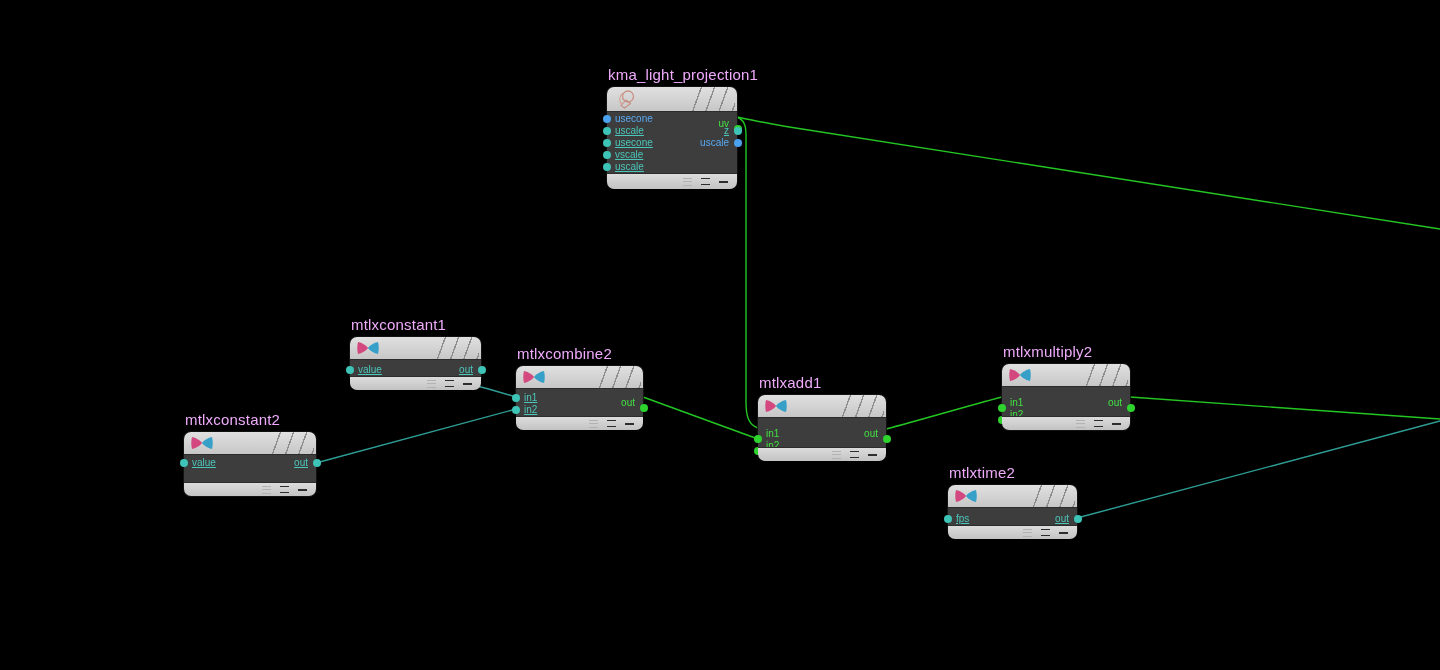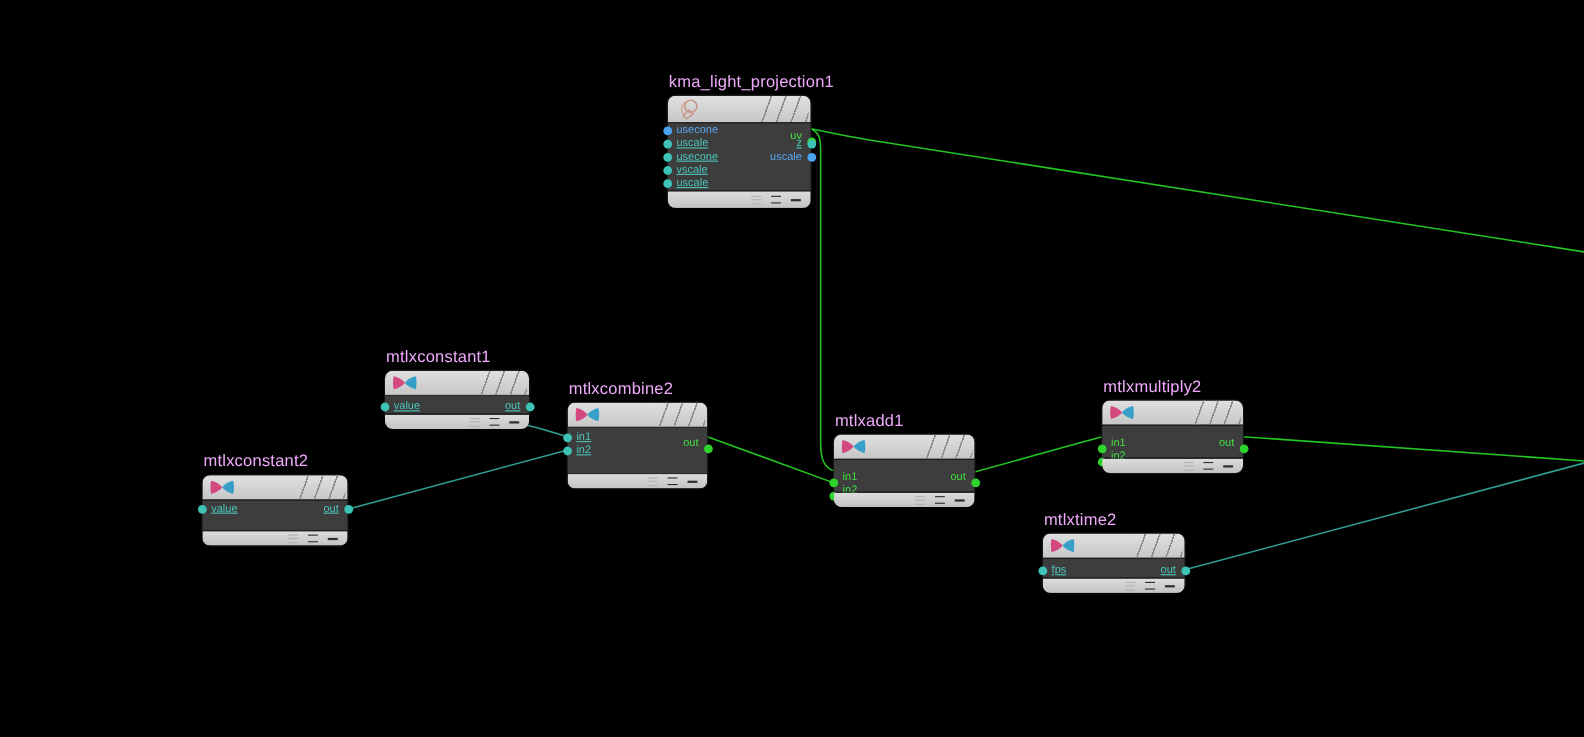--- a/index.html
+++ b/index.html
@@ -79,21 +79,21 @@
     display:flex;align-items:center;gap:9px;
   }
   .gl3{width:9px;height:6px;border-top:1.2px solid #b2b2b2;border-bottom:1.2px solid #b2b2b2;
        background:linear-gradient(#b2b2b2,#b2b2b2) center/100% 1.2px no-repeat;}
   .gl2{width:9px;height:5px;border-top:1.8px solid #2d2d2d;border-bottom:1.8px solid #2d2d2d;}
   .gl1{width:9px;height:0;border-top:2px solid #2d2d2d;}
 
   
   #n-kma {left:607px;top:87px;width:130px;height:99px;}
   #n-c1  {left:334px;top:337px;width:131px;height:46px;margin-left:16px;}
-  #n-cb2 {left:516px;top:366px;width:127px;height:78px;}
+  #n-cb2 {left:516px;top:366px;width:127px;height:51px;}
   #n-c2  {left:184px;top:432px;width:132px;height:64px;}
   #n-add {left:758px;top:395px;width:128px;height:48px;}
   #n-mul {left:1002px;top:364px;width:128px;height:66px;}
   #n-time{left:948px;top:485px;width:129px;height:52px;}
 
   .wire{fill:none;stroke-width:1.4px;}
   .wire.green{stroke:#23c623;}
   .wire.teal{stroke:#2e9e95;}
 </style>
 </head>

